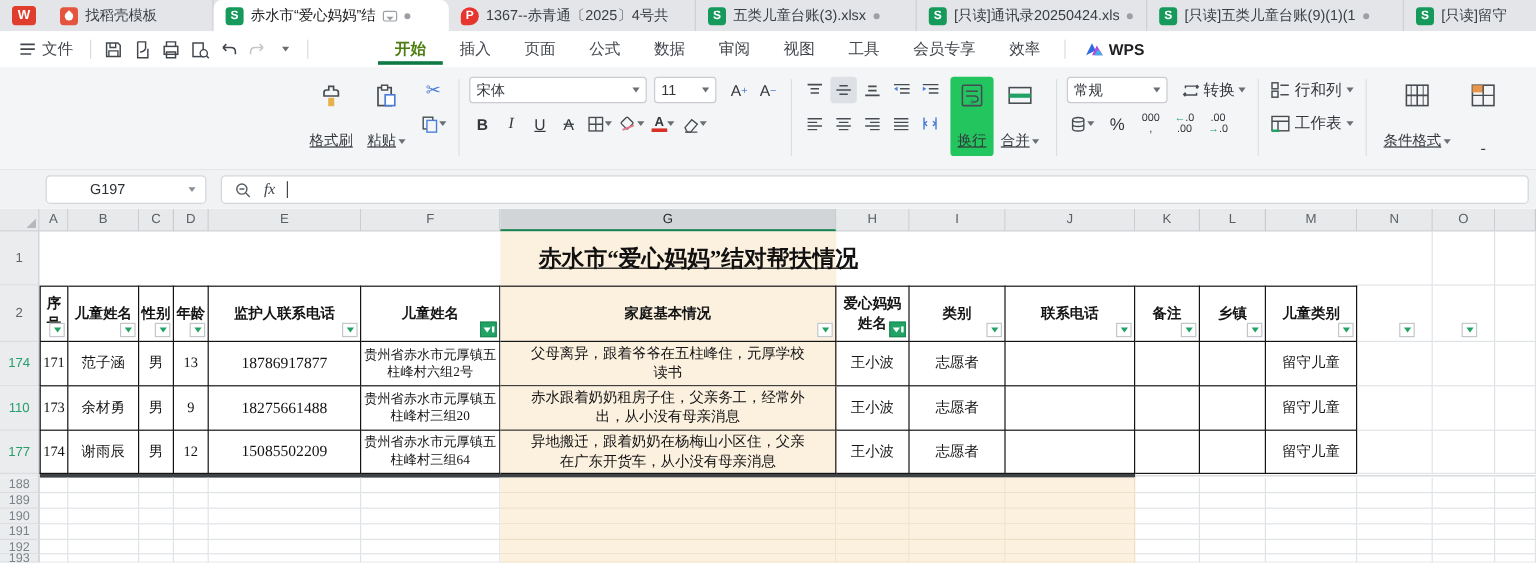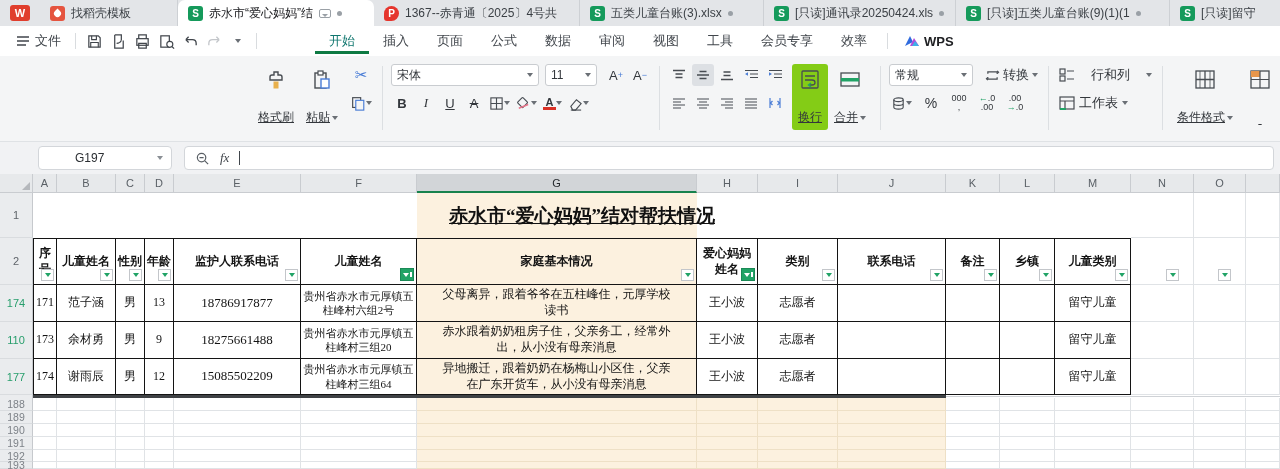--- a/index.html
+++ b/index.html
@@ -22,29 +22,29 @@
   .tlabel { overflow:hidden; text-overflow:clip; }
 
   
   .menubar { height:30px; background:#fff; display:flex; align-items:center; font-size:13px; color:#41464c; padding:0 8px; }
   .mfile { display:flex; align-items:center; gap:5px; padding:0 8px; }
   .vdiv { width:1px; height:16px; background:#d9dcdf; margin:0 6px; }
   .qbtn { width:24px; height:22px; display:flex; align-items:center; justify-content:center; border-radius:3px; }
   .qbtn svg { display:block; }
   .rtabs { display:flex; align-items:center; gap:0; margin-left:52px; }
   .rtab { padding:4px 14px; font-size:13px; color:#41464c; }
-  .rtab.active { color:#0f766e; font-weight:normal; border-bottom:3px solid #0e7a43; padding-bottom:1px; }
+  .rtab.active { color:#4d7c0f; font-weight:bold; border-bottom:3px solid #0e7a43; padding-bottom:1px; }
   .wpsbrand { display:flex; align-items:center; gap:4px; font-weight:bold; color:#202124; margin-left:10px; }
 
   
   .ribbon { height:86px; background:#f4f5f6; border-bottom:1px solid #dfe2e5; display:flex; align-items:flex-start; padding:8px 0 0 252px; overflow:hidden; }
   .rgroup { display:flex; align-items:flex-start; }
   .gdiv { width:1px; height:64px; background:#dcdfe2; margin:2px 8px 0 8px; flex:none; }
   .bigbtn { display:flex; flex-direction:column; align-items:center; justify-content:space-between; height:66px; padding:4px 6px; border-radius:3px; font-size:12px; color:#33373c; white-space:nowrap; }
-  .bigbtn.hl { background:#84cc16;text-align:right; }
+  .bigbtn.hl { background:#22c55e;text-align:right; }
   .bigbtn .blabel { display:flex; align-items:center; gap:2px;text-decoration:underline; }
   .two-rows { display:flex; flex-direction:column; gap:6px; }
   .irow { display:flex; align-items:center; gap:2px; }
   .sbtn { min-width:22px; height:22px; display:flex; align-items:center; justify-content:center; border-radius:3px; font-size:13px; color:#33373c; padding:0 2px; }
   .sbtn.hl { background:#dde0e4; }
   .combo { background:#fff; border:1px solid #c9ccd0; border-radius:3px; height:22px; display:flex; align-items:center; justify-content:space-between; font-size:12px; color:#33373c; padding:0 5px; }
   .caret { width:0; height:0; border-left:3.5px solid transparent; border-right:3.5px solid transparent; border-top:4px solid #6a6f75; flex:none; }
   .redbar { display:block; width:13px; height:3px; background:#d93025; margin-top:-1px; }
   .strike { text-decoration:line-through; }
   .glyph-b { font-weight:bold; }
@@ -396,21 +396,21 @@
         </span>
       <span class="sbtn numglyph">
           <span>.00<br><span class="garrow">→</span>.0</span>
         </span>
     </div>
   </div>
 
   <span class="gdiv"></span>
 
   <div class="rgroup two-rows">
-    <span class="sbtn" style="gap:16px">
+    <span class="sbtn" style="gap:4px">
       <svg width="16" height="14" viewBox="0 0 16 14">
           <rect x="1" y="1" width="5" height="5" fill="none" stroke="#474c52" stroke-width="1.2"></rect>
           <rect x="1" y="8" width="5" height="5" fill="none" stroke="#474c52" stroke-width="1.2"></rect>
           <path d="M8 3h7M8 11h7" stroke="#474c52" stroke-width="1.2"></path>
         </svg>
       <span>行和列</span>
         <span class="caret"></span>
     </span>
     <span class="sbtn" style="gap:4px">
       <svg width="16" height="14" viewBox="0 0 16 14">

